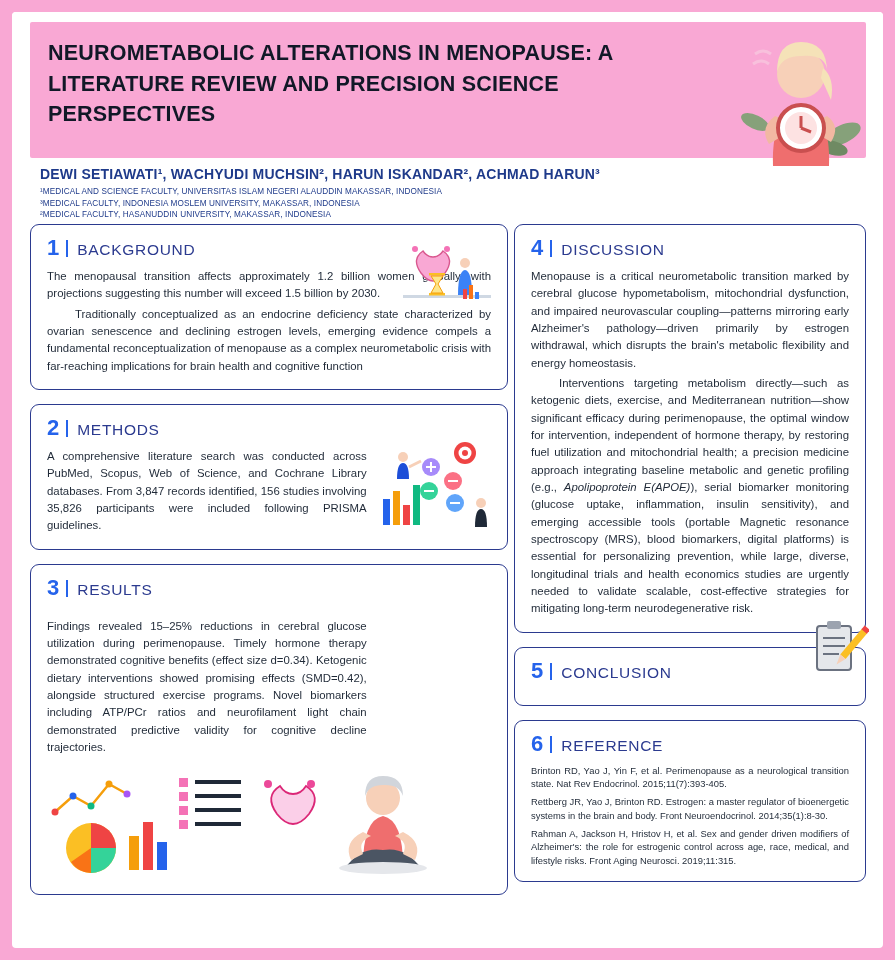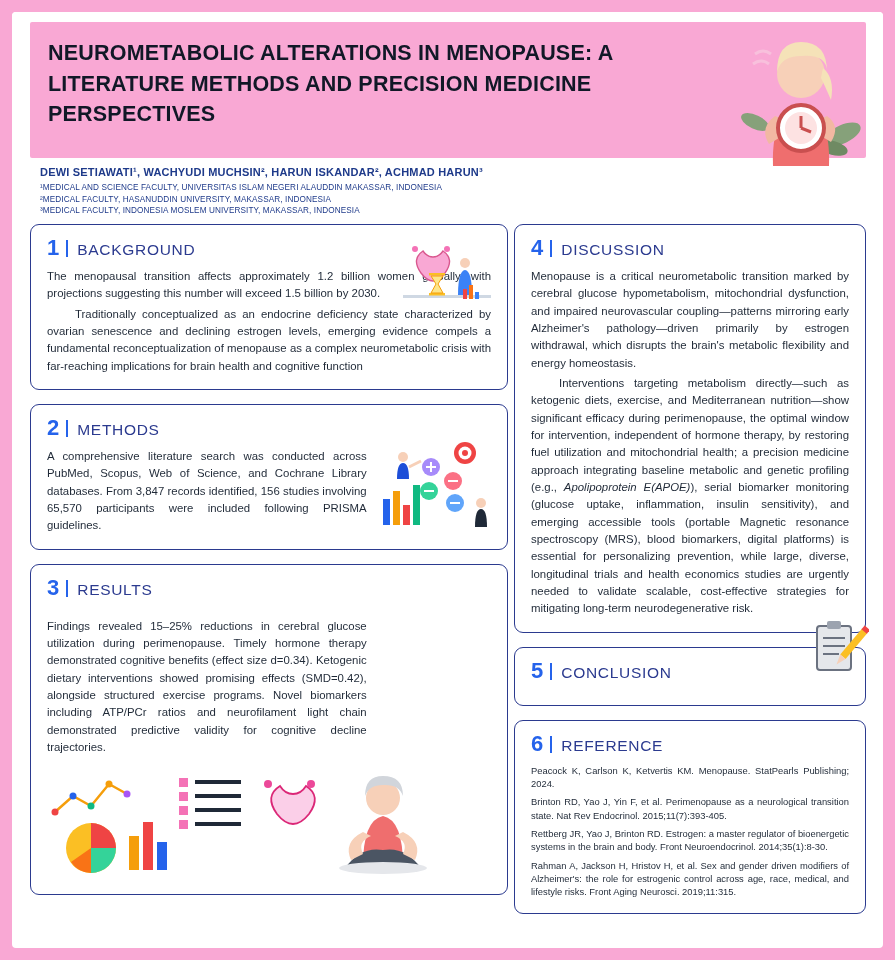--- a/index.html
+++ b/index.html
@@ -41,21 +41,21 @@
     color: #111827;
     line-height: 1.42;
     letter-spacing: 0.2px;
   }
   .authors {
     position: absolute;
     left: 28px; top: 154px;
     width: 640px;
   }
   .authors .names {
-    font-size: 11px;
+    font-size: 14px;
     font-weight: bold;
     color: #1e3a8a;
     letter-spacing: 0.2px;
     margin-bottom: 4px;
   }
   .authors .aff {
     font-size: 8.2px;
     font-weight: normal;
     color: #1e3a8a;
     letter-spacing: 0.1px;
@@ -166,21 +166,21 @@
   }
   .tight { margin-bottom: 0 !important; }
 </style>
 </head>
 <body>
 
 <div class="poster">
 
   <div class="header">
     <div class="title-band"></div>
-    <div class="poster-title">NEUROMETABOLIC ALTERATIONS IN MENOPAUSE: A LITERATURE METHODS AND PRECISION MEDICINE PERSPECTIVES</div>
+    <div class="poster-title">NEUROMETABOLIC ALTERATIONS IN MENOPAUSE: A LITERATURE REVIEW AND PRECISION SCIENCE PERSPECTIVES</div>
 
     <div class="header-art">
       <svg viewBox="0 0 130 150" width="130" height="150">
 
         <ellipse cx="108" cy="118" rx="19" ry="9" fill="#86a17a" transform="rotate(-25 108 118)"></ellipse>
         <ellipse cx="98" cy="132" rx="15" ry="7" fill="#6f8a63" transform="rotate(15 98 132)"></ellipse>
         <ellipse cx="20" cy="106" rx="15" ry="7" fill="#86a17a" transform="rotate(25 20 106)"></ellipse>
 
         <path d="M38 150 Q36 96 66 90 Q96 96 94 150 Z" fill="#ef6e6e"></path>
 
@@ -197,22 +197,22 @@
         <path d="M88 52 Q100 62 96 84 Q90 70 86 62 Z" fill="#f5e2b8"></path>
 
         <path d="M20 38 q8 -6 16 0" stroke="#f8c0dc" stroke-width="3" fill="none"></path>
         <path d="M18 48 q8 -6 16 0" stroke="#f8c0dc" stroke-width="3" fill="none"></path>
       </svg>
     </div>
 
     <div class="authors">
       <div class="names">DEWI SETIAWATI¹, WACHYUDI MUCHSIN², HARUN ISKANDAR², ACHMAD HARUN³</div>
       <div class="aff">¹MEDICAL AND SCIENCE FACULTY, UNIVERSITAS ISLAM NEGERI ALAUDDIN MAKASSAR, INDONESIA</div>
+      <div class="aff">³MEDICAL FACULTY, INDONESIA MOSLEM UNIVERSITY, MAKASSAR, INDONESIA</div>
       <div class="aff">²MEDICAL FACULTY, HASANUDDIN UNIVERSITY, MAKASSAR, INDONESIA</div>
-      <div class="aff">³MEDICAL FACULTY, INDONESIA MOSLEM UNIVERSITY, MAKASSAR, INDONESIA</div>
     </div>
   </div>
 
   <div class="body-area">
 
     <div class="molecule">
       <svg viewBox="0 0 144 84" width="144" height="84">
         <g stroke="#111827" stroke-width="1.6" fill="none">
           <polygon points="30,44 42,36 56,44 56,58 42,66 30,58"></polygon>
           <line x1="33" y1="46" x2="33" y2="56"></line>
@@ -313,21 +313,21 @@
               <path d="M2 30 Q2 12 8 12 Q14 12 14 30 Z" fill="#1f2937"></path>
             </g>
           </svg>
         </div>
         <div class="sec-head">
           <span class="sec-num">2</span>
           <span class="sec-bar"></span>
           <span class="sec-title">METHODS</span>
         </div>
         <div class="sec-body" style="width:72%">
-          <p>A comprehensive literature search was conducted across PubMed, Scopus, Web of Science, and Cochrane Library databases. From 3,847 records identified, 156 studies involving 65,570 participants were included following PRISMA guidelines.</p>
+          <p>A comprehensive literature search was conducted across PubMed, Scopus, Web of Science, and Cochrane Library databases. From 3,847 records identified, 156 studies involving 35,826 participants were included following PRISMA guidelines.</p>
         </div>
       </div>
 
       <div class="card">
         <div class="sec-head">
           <span class="sec-num">3</span>
           <span class="sec-bar"></span>
           <span class="sec-title">RESULTS</span>
         </div>
         <div class="sec-body" style="width:72%;margin-top:19px">
@@ -433,21 +433,20 @@
         </div>
       </div>
 
       <div class="card ref-card">
         <div class="sec-head">
           <span class="sec-num">6</span>
           <span class="sec-bar"></span>
           <span class="sec-title">REFERENCE</span>
         </div>
         <ul class="ref-list">
-          <li>Peacock K, Carlson K, Ketvertis KM. Menopause. StatPearls Publishing; 2024.</li>
           <li>Brinton RD, Yao J, Yin F, et al. Perimenopause as a neurological transition state. Nat Rev Endocrinol. 2015;11(7):393-405.</li>
           <li>Rettberg JR, Yao J, Brinton RD. Estrogen: a master regulator of bioenergetic systems in the brain and body. Front Neuroendocrinol. 2014;35(1):8-30.</li>
           <li class="tight">Rahman A, Jackson H, Hristov H, et al. Sex and gender driven modifiers of Alzheimer's: the role for estrogenic control across age, race, medical, and lifestyle risks. Front Aging Neurosci. 2019;11:315.</li>
         </ul>
       </div>
     </div>
   </div>
 </div>
 
 </body></html>

